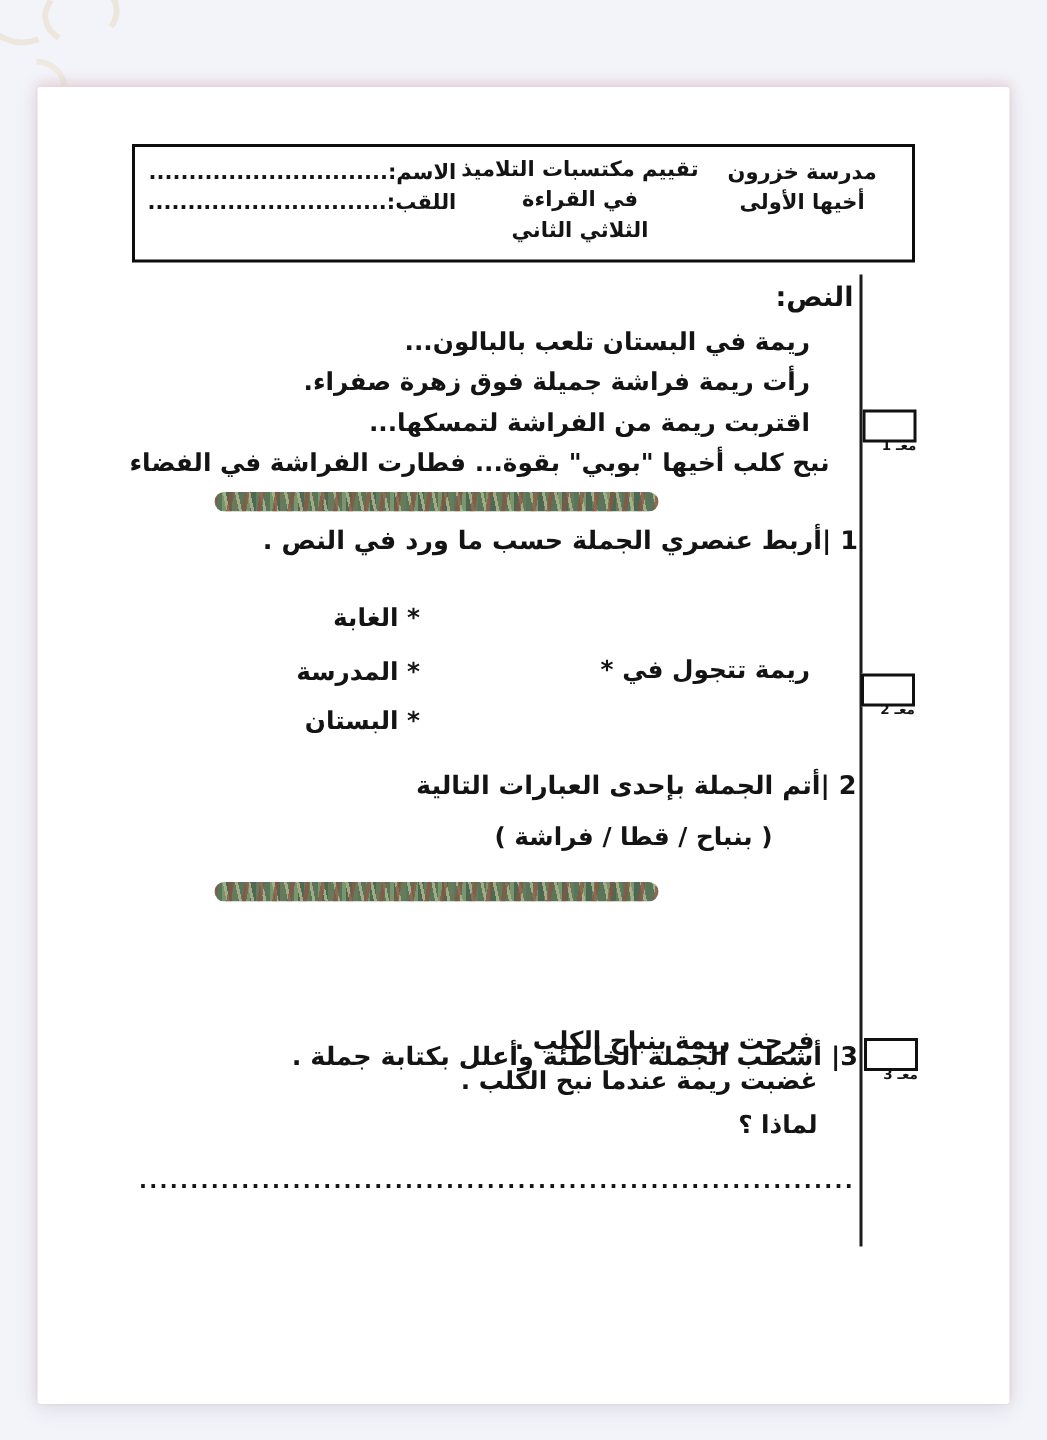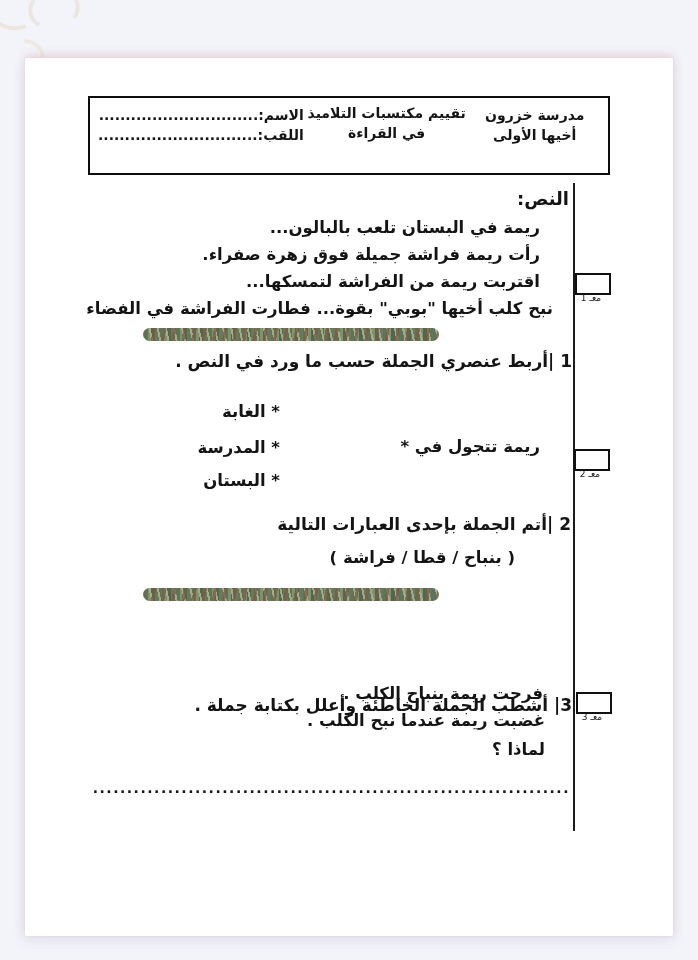--- a/index.html
+++ b/index.html
@@ -32,21 +32,21 @@
   }
   .hcol{display:flex;flex-direction:column;}
   .hcol.school{width:26%;text-align:center;padding-top:2px;}
   .hcol.center{width:33%;text-align:center;}
   .hcol.ids{width:41%;text-align:right;padding-top:2px;letter-spacing:.3px;}
   .hcol.ids .idline{white-space:nowrap;overflow:hidden;}
 
   
   .vrule{position:absolute;left:548px;top:125px;width:2px;height:648px;background:#1b1b1b;}
   .scorebox{position:absolute;width:32px;height:18px;border:2px solid #111;background:#fff;}
-  .scorelabel{position:absolute;font-size:9px;font-weight:400;direction:rtl;width:40px;text-align:center;}
+  .scorelabel{position:absolute;font-size:9px;font-weight:700;direction:rtl;width:40px;text-align:right;}
 
   
   .t{position:absolute;direction:rtl;text-align:right;white-space:nowrap;font-weight:700;}
   .heading{font-size:18px;}
   .line{font-size:16.5px;}
   .qtitle{font-size:17px;text-align:right;}
   .small-dots{font-size:14px;letter-spacing:1.5px;font-weight:700;overflow:hidden;}
 
   .divider{
     position:absolute;height:13px;border-radius:7px;opacity:.92;
@@ -66,20 +66,21 @@
 <div class="paper">
 
   <div class="hbox">
     <div class="hcol school">
       <span>مدرسة خزرون</span>
       <span>أخيها الأولى</span>
     </div>
     <div class="hcol center">
       <span>تقييم مكتسبات التلاميذ</span>
       <span>في القراءة</span>
+      <span>الثلاثي الثاني</span>
     </div>
     <div class="hcol ids">
       <span class="idline">الاسم:.......................................</span>
       <span class="idline">اللقب:........................................</span>
     </div>
   </div>
 
   <div class="vrule"></div>
 
   <div class="scorebox" style="left:550px;top:215px;"></div>

